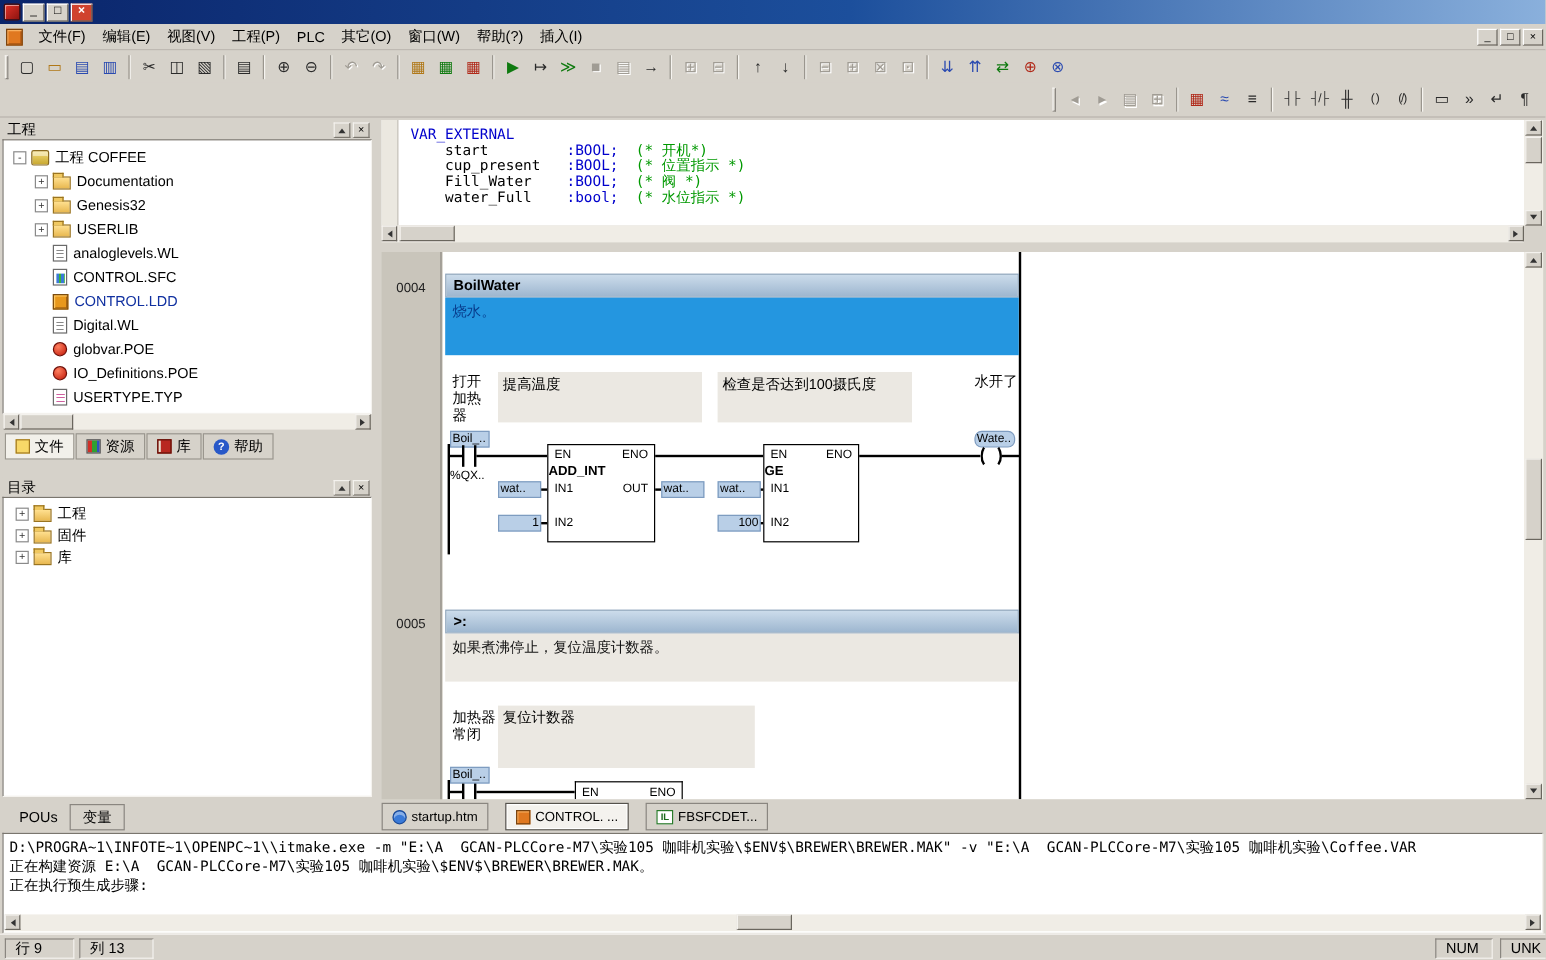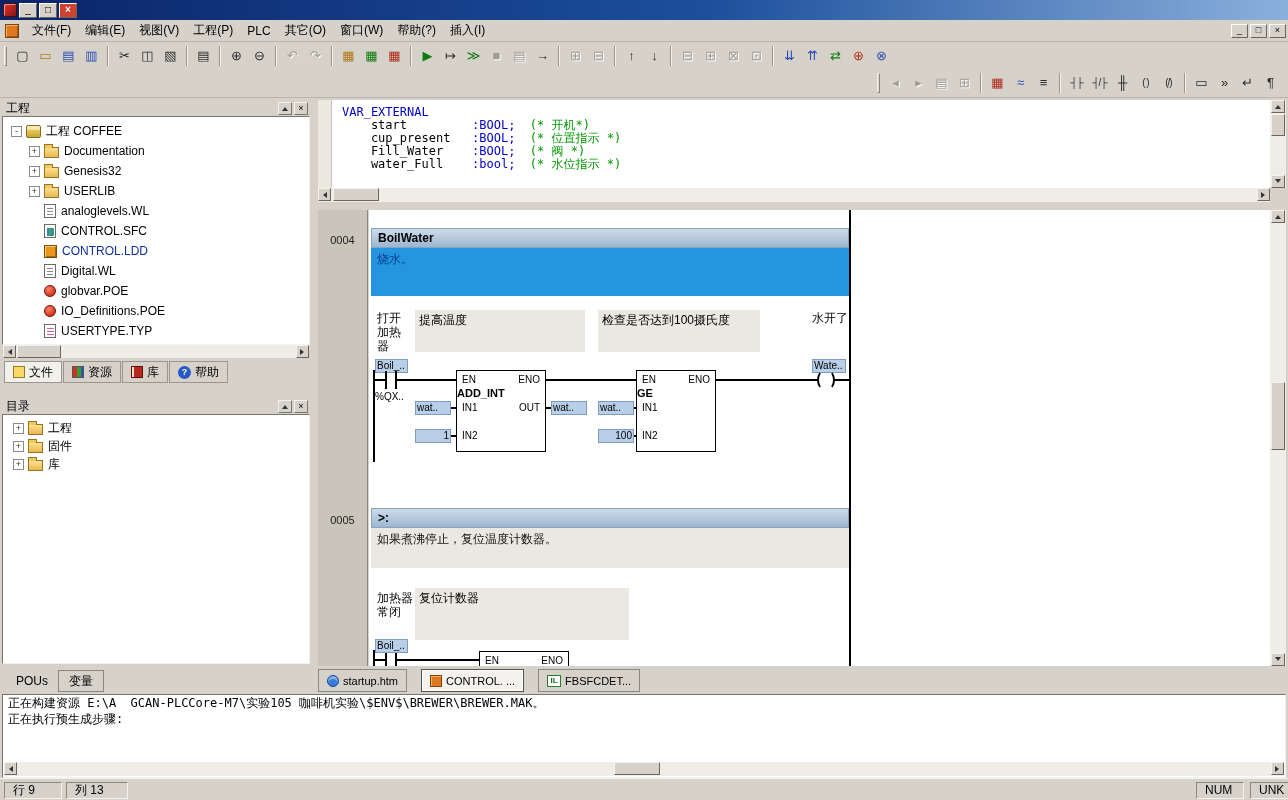--- a/index.html
+++ b/index.html
@@ -370,21 +370,21 @@
   </div>
   <div class="lad rcomment blue" style="top:38px;height:48px;">
     <span>烧水。</span>
   </div>
   <div class="vtext" style="left:8px;top:101px;width:34px;">打开加热器</div>
   <div class="ccell" style="left:46px;top:100px;width:170px;height:42px;">提高温度</div>
   <div class="ccell" style="left:229px;top:100px;width:162px;height:42px;">检查是否达到100摄氏度</div>
   <div class="vtext" style="left:443px;top:101px;width:36px;">水开了</div>
 
   <div class="opnd" style="left:6px;top:149px;width:33px;">Boil_..</div>
-  <div class="opnd" style="left:443px;top:149px;width:34px;">Wate..</div>
+  <div class="opnd" style="left:443px;top:149px;width:34px;border-radius:6px;">Wate..</div>
 
   <div class="vwire" style="left:4px;top:160px;height:92px;"></div>
   <div class="wire" style="left:6px;top:169px;width:10px;"></div>
   <div class="vwire" style="left:16px;top:161px;height:18px;"></div>
   <div class="vwire" style="left:26px;top:161px;height:18px;"></div>
   <div class="wire" style="left:28px;top:169px;width:59px;"></div>
   <div class="addr" style="left:6px;top:181px;">%QX..</div>
 
   <div class="fblock" style="left:87px;top:160px;width:90px;height:82px;">
     <span class="b-tl">EN</span>
@@ -465,20 +465,21 @@
       <span>CONTROL. ...</span>
     </span>
     <span class="dtab">
       <span class="dt-il">IL</span>
       <span>FBSFCDET...</span>
     </span>
   </div>
 </div>
 
 <div class="output">
+  <div class="oline" style="margin-top:3px;">D:\PROGRA~1\INFOTE~1\OPENPC~1\\itmake.exe -m "E:\A  GCAN-PLCCore-M7\实验105 咖啡机实验\$ENV$\BREWER\BREWER.MAK" -v "E:\A  GCAN-PLCCore-M7\实验105 咖啡机实验\Coffee.VAR</div>
   <div class="oline">正在构建资源 E:\A  GCAN-PLCCore-M7\实验105 咖啡机实验\$ENV$\BREWER\BREWER.MAK。</div>
   <div class="oline">正在执行预生成步骤:</div>
   <div class="sb" style="left:1px;right:1px;bottom:1px;height:14px;">
     <span class="sbb" style="left:0;top:0;">
         <span class="tri left"></span>
       </span>
     <span class="sbt" style="left:610px;top:0;width:46px;height:13px;"></span>
     <span class="sbb" style="right:0;top:0;">
         <span class="tri right"></span>
       </span>

